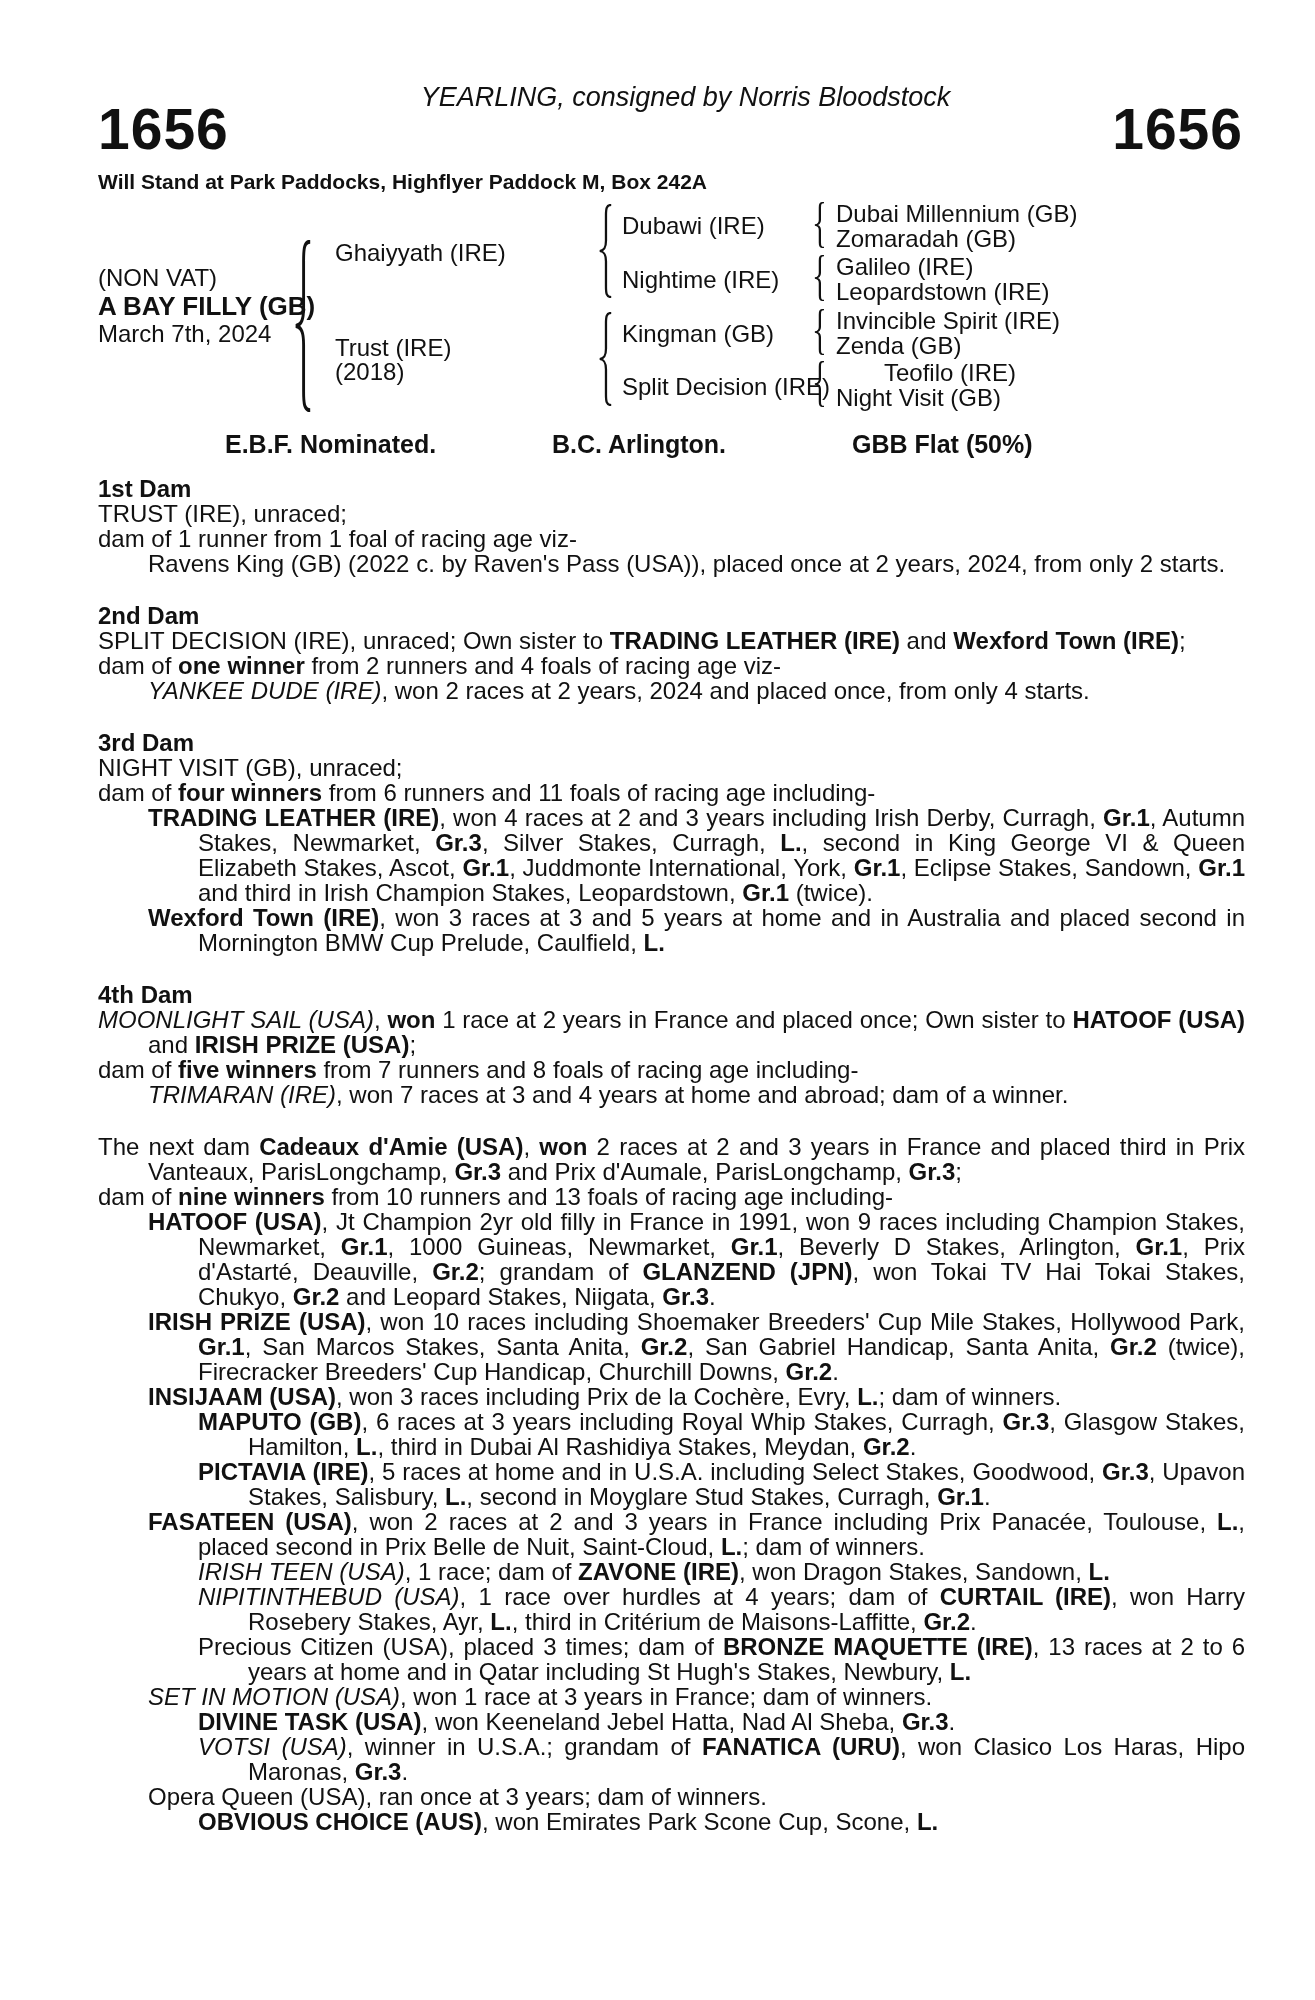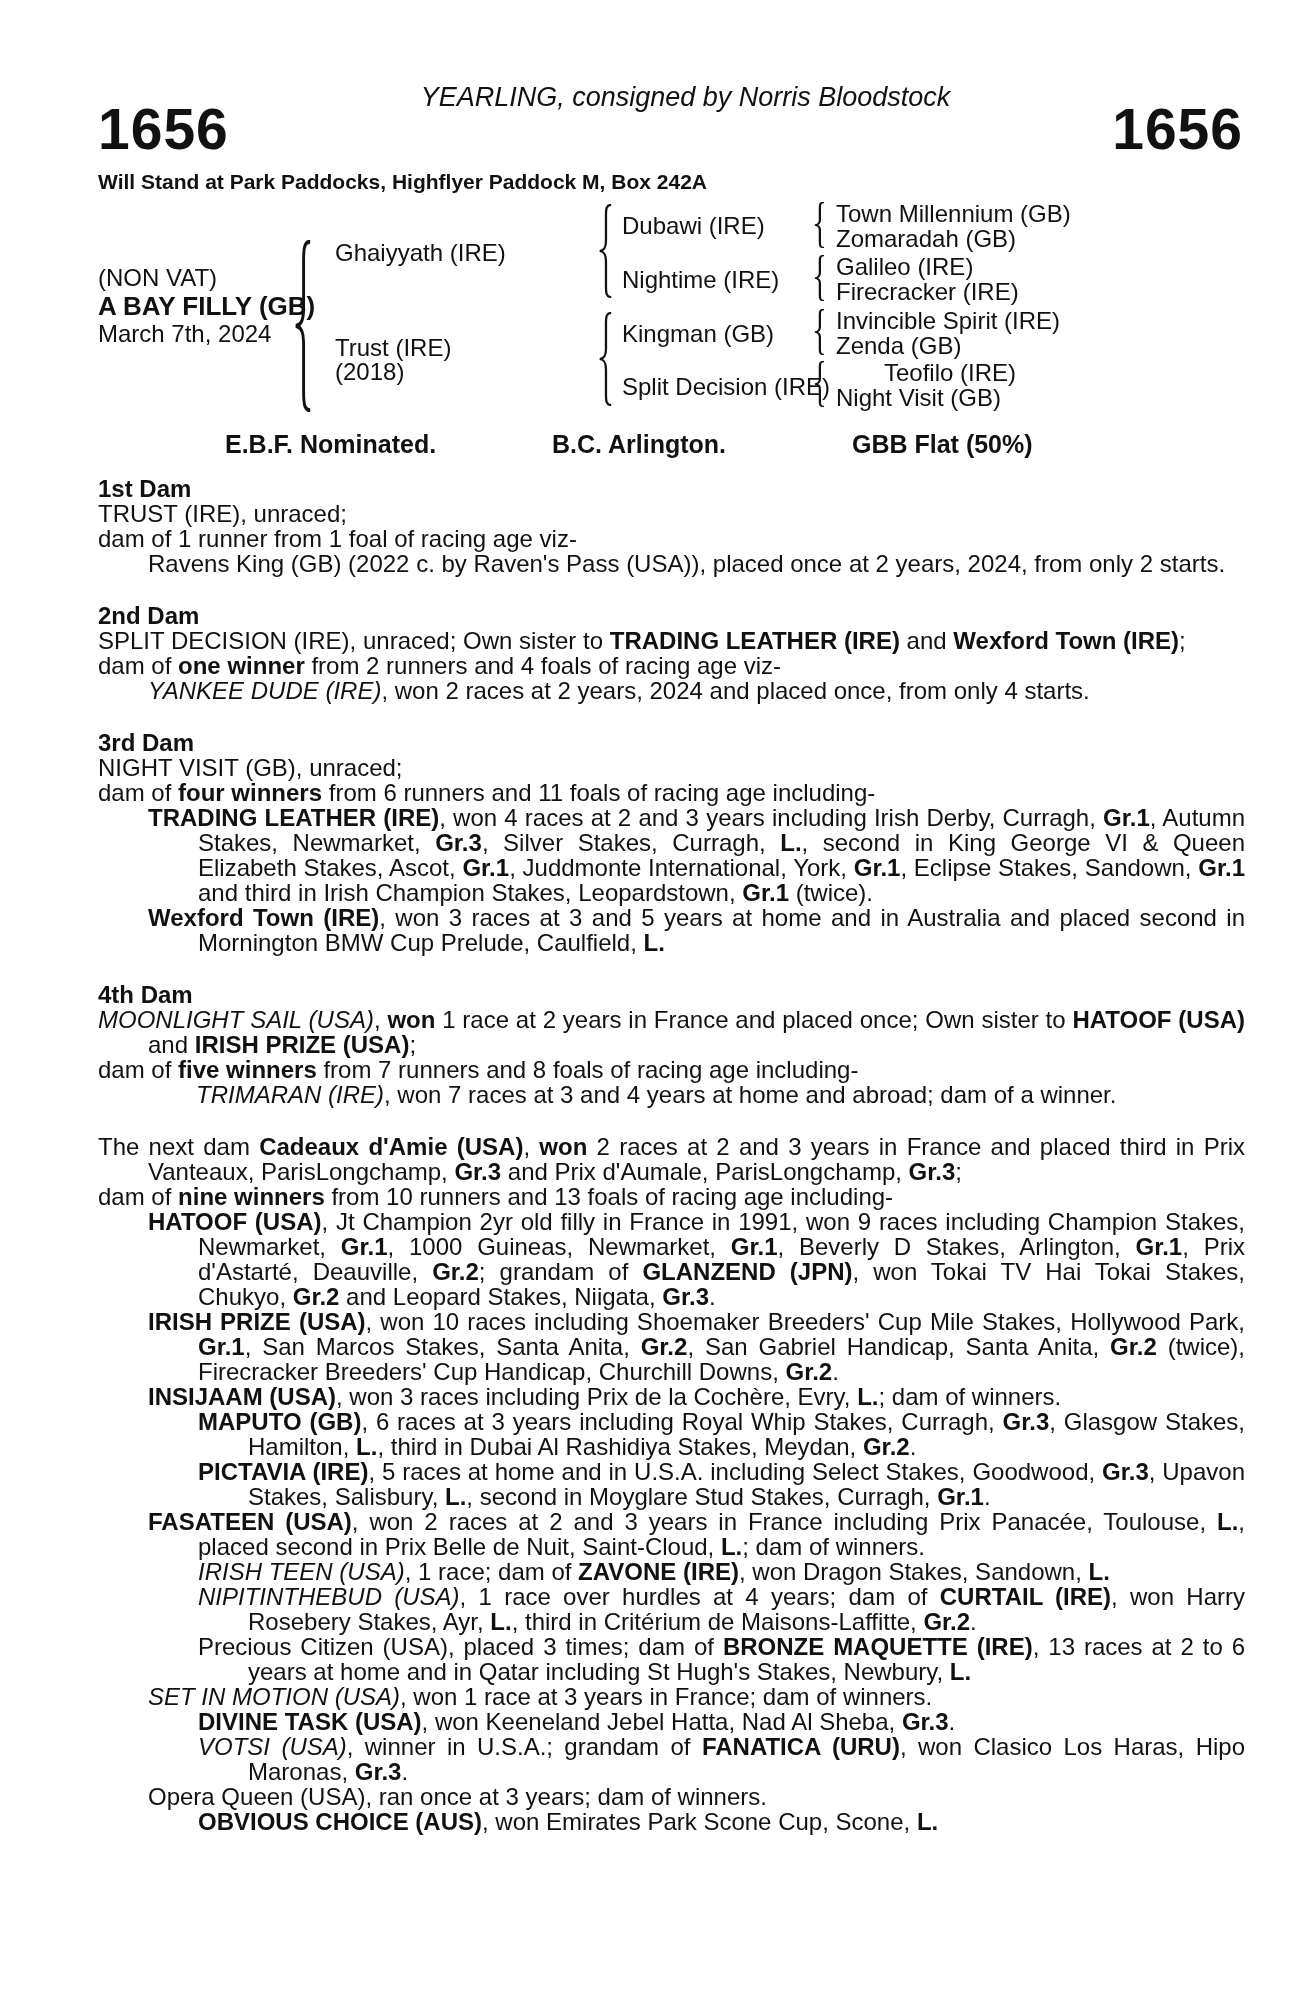--- a/index.html
+++ b/index.html
@@ -83,24 +83,24 @@
       <svg viewBox="0 0 20 100" preserveAspectRatio="none">
           <path d="M16 1 C11 1 10.5 5 10.5 12 L10.5 39 C10.5 46 9 49.3 4 50 C9 50.7 10.5 54 10.5 61 L10.5 88 C10.5 95 11 99 16 99" fill="none" stroke="#111" stroke-width="3"></path>
         </svg>
     </div>
     <div class="brace" style="left:812px;top:361px;width:15px;height:46px;">
       <svg viewBox="0 0 20 100" preserveAspectRatio="none">
           <path d="M16 1 C11 1 10.5 5 10.5 12 L10.5 39 C10.5 46 9 49.3 4 50 C9 50.7 10.5 54 10.5 61 L10.5 88 C10.5 95 11 99 16 99" fill="none" stroke="#111" stroke-width="3"></path>
         </svg>
     </div>
 
-    <div class="ped-name" style="left:836px;top:200px;">Town Millennium (GB)</div>
+    <div class="ped-name" style="left:836px;top:200px;">Dubai Millennium (GB)</div>
     <div class="ped-name" style="left:836px;top:225px;">Zomaradah (GB)</div>
     <div class="ped-name" style="left:836px;top:253px;">Galileo (IRE)</div>
-    <div class="ped-name" style="left:836px;top:278px;">Firecracker (IRE)</div>
+    <div class="ped-name" style="left:836px;top:278px;">Leopardstown (IRE)</div>
     <div class="ped-name" style="left:836px;top:307px;">Invincible Spirit (IRE)</div>
     <div class="ped-name" style="left:836px;top:332px;">Zenda (GB)</div>
     <div class="ped-name" style="left:884px;top:359px;">Teofilo (IRE)</div>
     <div class="ped-name" style="left:836px;top:384px;">Night Visit (GB)</div>
   </div>
 
   <div class="abs noms" style="left:225px;">E.B.F. Nominated.</div>
   <div class="abs noms" style="left:552px;">B.C. Arlington.</div>
   <div class="abs noms" style="left:852px;">GBB Flat (50%)</div>
 
@@ -121,21 +121,21 @@
         <div class="dam-head">3rd Dam</div>
         <div class="para lv0"><span>NIGHT VISIT (GB), unraced;</span></div>
         <div class="para lv0"><span>dam of </span><span style="font-weight: bold;">four winners</span><span> from 6 runners and 11 foals of racing age including-</span></div>
         <div class="para lv1"><span style="font-weight: bold;">TRADING LEATHER (IRE)</span><span>, won 4 races at 2 and 3 years including Irish Derby, Curragh, </span><span style="font-weight: bold;">Gr.1</span><span>, Autumn Stakes, Newmarket, </span><span style="font-weight: bold;">Gr.3</span><span>, Silver Stakes, Curragh, </span><span style="font-weight: bold;">L.</span><span>, second in King George VI &amp; Queen Elizabeth Stakes, Ascot, </span><span style="font-weight: bold;">Gr.1</span><span>, Juddmonte International, York, </span><span style="font-weight: bold;">Gr.1</span><span>, Eclipse Stakes, Sandown, </span><span style="font-weight: bold;">Gr.1</span><span> and third in Irish Champion Stakes, Leopardstown, </span><span style="font-weight: bold;">Gr.1</span><span> (twice).</span></div>
         <div class="para lv1"><span style="font-weight: bold;">Wexford Town (IRE)</span><span>, won 3 races at 3 and 5 years at home and in Australia and placed second in Mornington BMW Cup Prelude, Caulfield, </span><span style="font-weight: bold;">L.</span></div>
       </div>
       <div class="section gap">
         <div class="dam-head">4th Dam</div>
         <div class="para lv0"><span style="font-style: italic;">MOONLIGHT SAIL (USA)</span><span>, </span><span style="font-weight: bold;">won</span><span> 1 race at 2 years in France and placed once; Own sister to </span><span style="font-weight: bold;">HATOOF (USA)</span><span> and </span><span style="font-weight: bold;">IRISH PRIZE (USA)</span><span>;</span></div>
         <div class="para lv0"><span>dam of </span><span style="font-weight: bold;">five winners</span><span> from 7 runners and 8 foals of racing age including-</span></div>
-        <div class="para lv1"><span style="font-style: italic; margin-left: 48px;">TRIMARAN (IRE)</span><span>, won 7 races at 3 and 4 years at home and abroad; dam of a winner.</span></div>
+        <div class="para lv1"><span style="font-style: italic;">TRIMARAN (IRE)</span><span>, won 7 races at 3 and 4 years at home and abroad; dam of a winner.</span></div>
       </div>
       <div class="section gap">
         <div class="para lv0"><span>The next dam </span><span style="font-weight: bold;">Cadeaux d'Amie (USA)</span><span>, </span><span style="font-weight: bold;">won</span><span> 2 races at 2 and 3 years in France and placed third in Prix Vanteaux, ParisLongchamp, </span><span style="font-weight: bold;">Gr.3</span><span> and Prix d'Aumale, ParisLongchamp, </span><span style="font-weight: bold;">Gr.3</span><span>;</span></div>
         <div class="para lv0"><span>dam of </span><span style="font-weight: bold;">nine winners</span><span> from 10 runners and 13 foals of racing age including-</span></div>
         <div class="para lv1"><span style="font-weight: bold;">HATOOF (USA)</span><span>, Jt Champion 2yr old filly in France in 1991, won 9 races including Champion Stakes, Newmarket, </span><span style="font-weight: bold;">Gr.1</span><span>, 1000 Guineas, Newmarket, </span><span style="font-weight: bold;">Gr.1</span><span>, Beverly D Stakes, Arlington, </span><span style="font-weight: bold;">Gr.1</span><span>, Prix d'Astarté, Deauville, </span><span style="font-weight: bold;">Gr.2</span><span>; grandam of </span><span style="font-weight: bold;">GLANZEND (JPN)</span><span>, won Tokai TV Hai Tokai Stakes, Chukyo, </span><span style="font-weight: bold;">Gr.2</span><span> and Leopard Stakes, Niigata, </span><span style="font-weight: bold;">Gr.3</span><span>.</span></div>
         <div class="para lv1"><span style="font-weight: bold;">IRISH PRIZE (USA)</span><span>, won 10 races including Shoemaker Breeders' Cup Mile Stakes, Hollywood Park, </span><span style="font-weight: bold;">Gr.1</span><span>, San Marcos Stakes, Santa Anita, </span><span style="font-weight: bold;">Gr.2</span><span>, San Gabriel Handicap, Santa Anita, </span><span style="font-weight: bold;">Gr.2</span><span> (twice), Firecracker Breeders' Cup Handicap, Churchill Downs, </span><span style="font-weight: bold;">Gr.2</span><span>.</span></div>
         <div class="para lv1"><span style="font-weight: bold;">INSIJAAM (USA)</span><span>, won 3 races including Prix de la Cochère, Evry, </span><span style="font-weight: bold;">L.</span><span>; dam of winners.</span></div>
         <div class="para lv2"><span style="font-weight: bold;">MAPUTO (GB)</span><span>, 6 races at 3 years including Royal Whip Stakes, Curragh, </span><span style="font-weight: bold;">Gr.3</span><span>, Glasgow Stakes, Hamilton, </span><span style="font-weight: bold;">L.</span><span>, third in Dubai Al Rashidiya Stakes, Meydan, </span><span style="font-weight: bold;">Gr.2</span><span>.</span></div>
         <div class="para lv2"><span style="font-weight: bold;">PICTAVIA (IRE)</span><span>, 5 races at home and in U.S.A. including Select Stakes, Goodwood, </span><span style="font-weight: bold;">Gr.3</span><span>, Upavon Stakes, Salisbury, </span><span style="font-weight: bold;">L.</span><span>, second in Moyglare Stud Stakes, Curragh, </span><span style="font-weight: bold;">Gr.1</span><span>.</span></div>
         <div class="para lv1"><span style="font-weight: bold;">FASATEEN (USA)</span><span>, won 2 races at 2 and 3 years in France including Prix Panacée, Toulouse, </span><span style="font-weight: bold;">L.</span><span>, placed second in Prix Belle de Nuit, Saint-Cloud, </span><span style="font-weight: bold;">L.</span><span>; dam of winners.</span></div>

